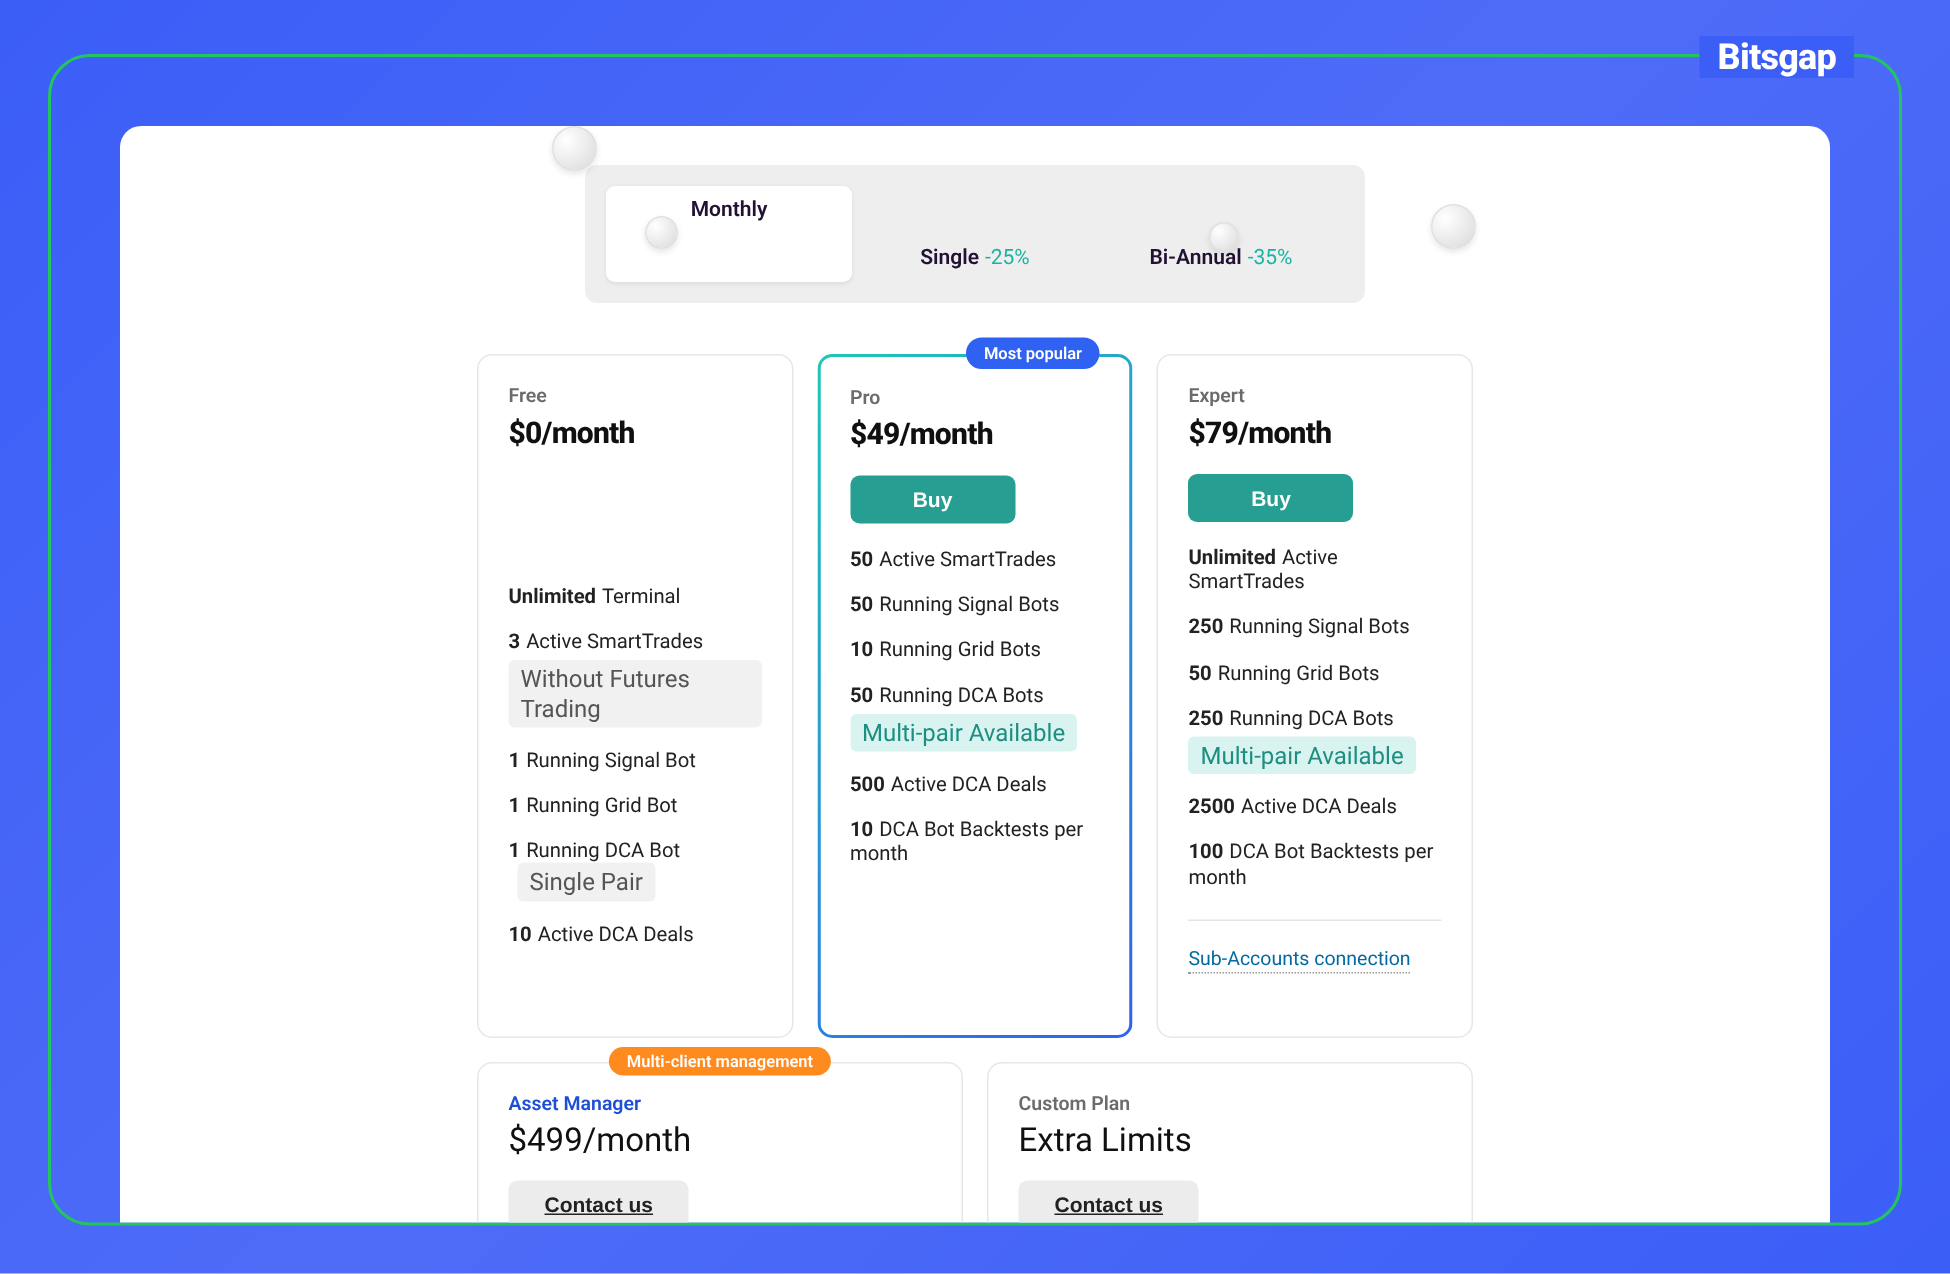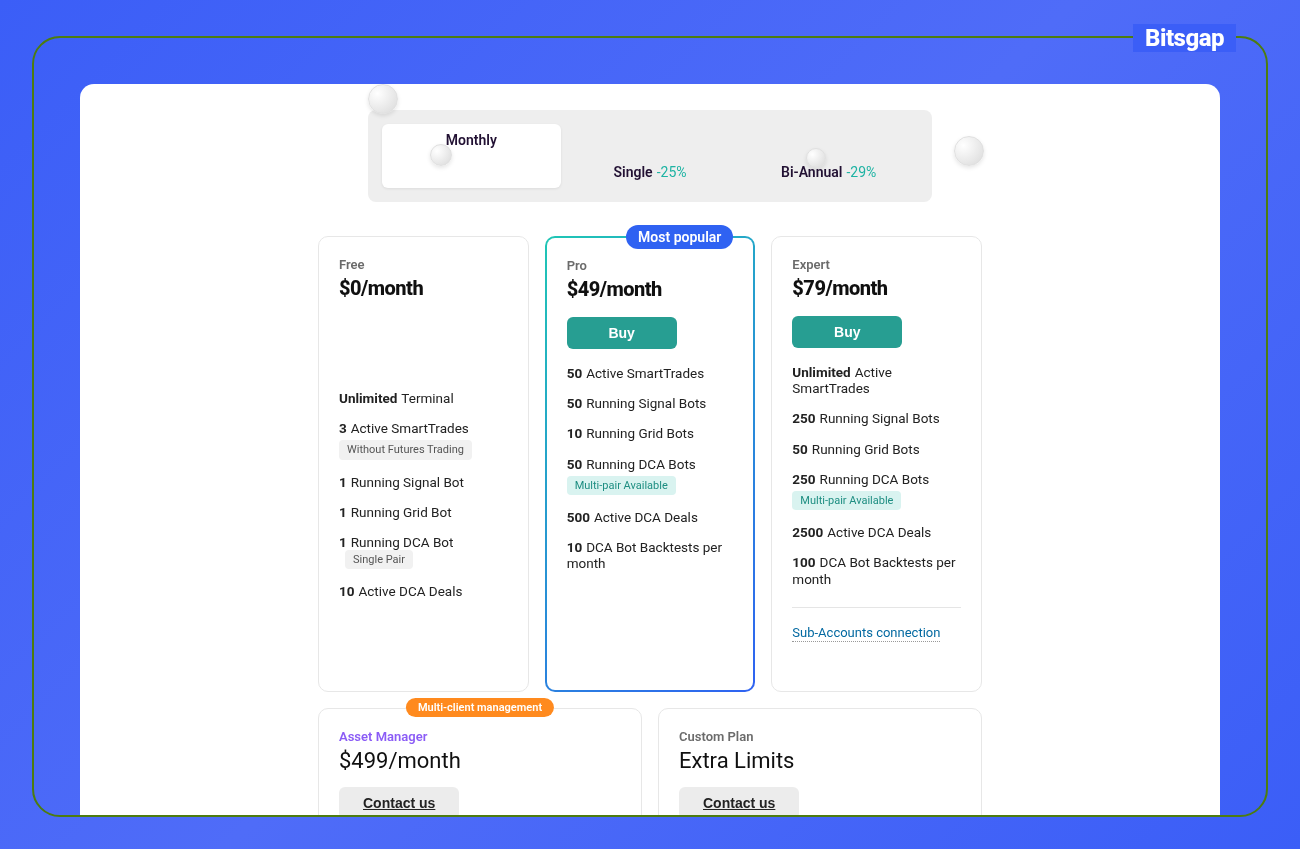--- a/index.html
+++ b/index.html
@@ -9,21 +9,21 @@
     background: linear-gradient(135deg, #3b5ef7 0%, #4f6cf8 50%, #3b5ef7 100%);
     overflow: hidden;
     position: relative;
   }
   .frame {
     position: absolute;
     top: 36px;
     left: 32px;
     right: 32px;
     bottom: 32px;
-    border: 2px solid #4d7c0f;
+    border: 2px solid #22c55e;
     border-radius: 28px;
   }
   .brand {
     position: absolute;
     top: -14px;
     right: 30px;
     background: #3b5ef7;
     padding: 0 12px;
     color: #fff;
     font-weight: 800;
@@ -41,21 +41,21 @@
     overflow: hidden;
     padding-top: 26px;
   }
   .content {
     max-width: 1020px;
     margin: 0 auto;
   }
   
   .tabs {
     display: flex;
-    width: 564px;
+    width: 520px;
     margin: 0 auto 34px;
     background: #eeeeee;
     border-radius: 8px;
     padding: 14px;
     gap: 0;
   }
   .tab {
     flex: 1;
     text-align: center;
     padding: 8px 10px;
@@ -107,32 +107,32 @@
       linear-gradient(#fff,#fff) padding-box,
       linear-gradient(135deg,#1fc6b5,#2f62f2) border-box;
     border: 2px solid transparent;
   }
   .badge-pop {
     position: absolute;
     top: -13px;
     right: 20px;
     background: #2f62f2;
     color: #fff;
-    font-size: 14px;
+    font-size: 11px;
     font-weight: 600;
     padding: 4px 12px;
     border-radius: 999px;
   }
   .plan-name {
     font-size: 13px;
     color: #6b6b6b;
     font-weight: 600;
     margin-bottom: 4px;
   }
-  .plan-name.orange { color: #8b5cf6; }
+  .plan-name.orange { color: #1d4ed8; }
   .price {
     font-size: 20px;
     font-weight: 800;
     color: #101010;
     letter-spacing: -0.5px;
     margin-bottom: 16px;
   }
   .btn {
     display: inline-block;
     min-width: 110px;
@@ -153,21 +153,21 @@
     font-size: 13.5px;
     color: #222;
     margin-bottom: 14px;
     line-height: 1.2;
   }
   .features li strong { font-weight: 700; margin-right: 4px; }
   .pill {
     display: inline-block;
     background: #f1f1f1;
     color: #555;
-    font-size: 11px;
+    font-size: 16px;
     padding: 3px 8px;
     border-radius: 4px;
     margin-top: 4px;
   }
   .pill.inline { margin-left: 6px; margin-top: 0; vertical-align: middle; }
   .pill.teal { background: #d9f3f0; color: #1e8e82; }
   .divider { border-top: 1px solid #e5e5e5; margin: 20px 0 14px; }
   .underline-dot {
     font-size: 13px;
     color: #0369a1;
@@ -219,21 +219,21 @@
       <div class="tabs">
         <div class="tab active">
           <span>Monthly</span>
         </div>
         <div class="tab">
           <span>Single</span>
           <span class="disc">-25%</span>
         </div>
         <div class="tab">
           <span>Bi-Annual</span>
-          <span class="disc">-29%</span>
+          <span class="disc">-35%</span>
         </div>
       </div>
 
       <div class="grid">
 
         <div class="card">
           <div class="plan-name">Free</div>
           <div class="price">$0/month</div>
           <div class="spacer"></div>
           <ul class="features">

